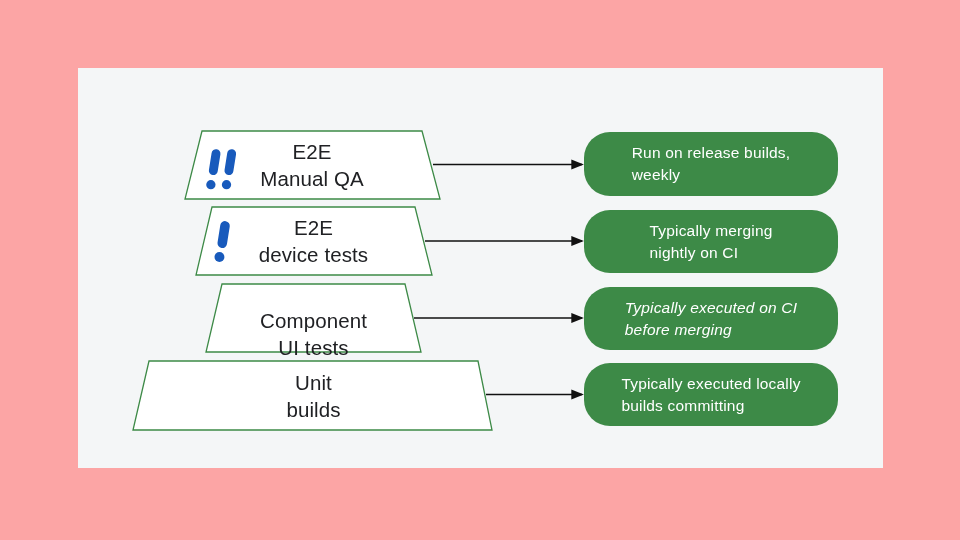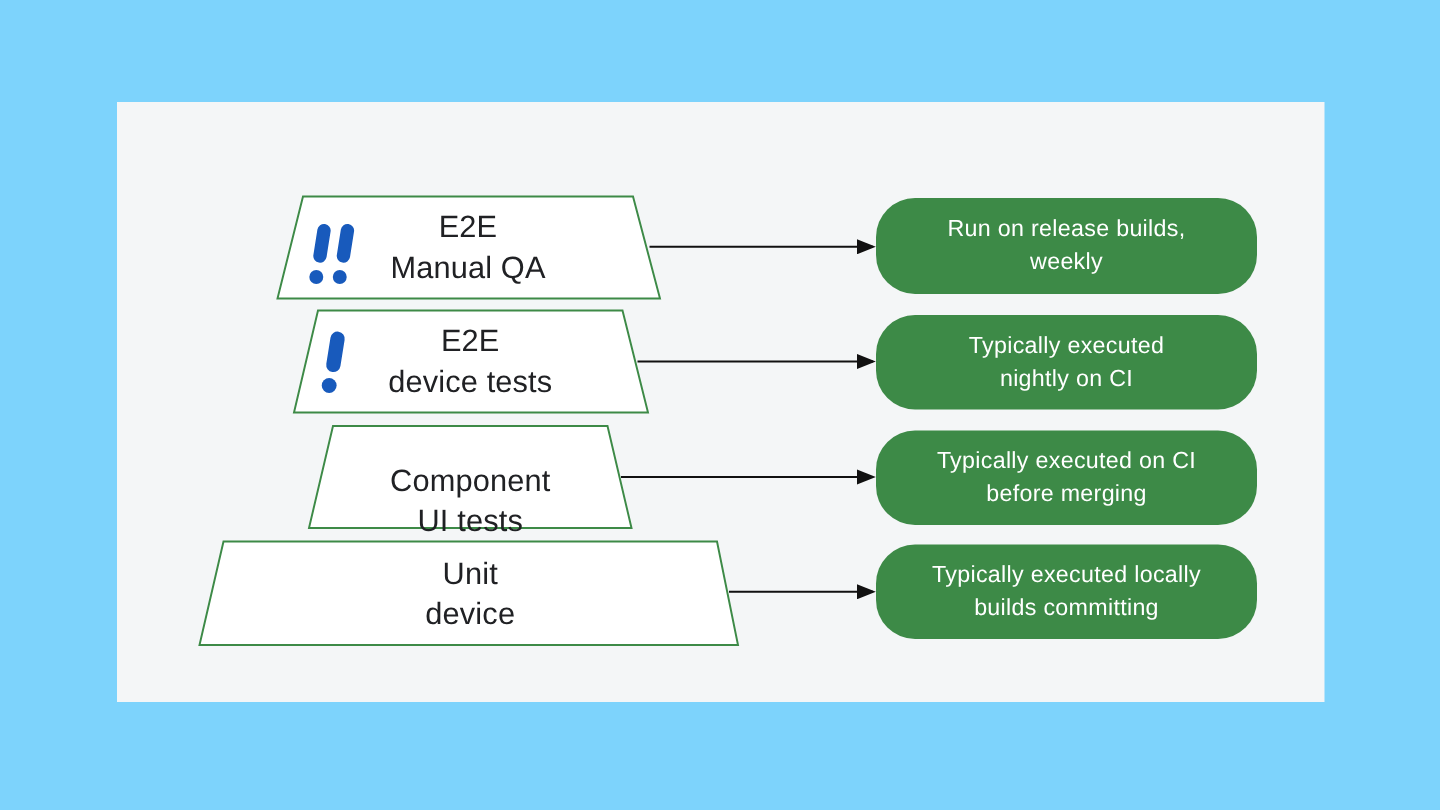--- a/index.html
+++ b/index.html
@@ -2,21 +2,21 @@
 <html style="--green: #3D8A47; --blue: #185ABC; --panel: #F4F6F7; --ink: #202124; --arrow: #111111;"><head>
 <meta charset="utf-8">
 <style>
   html, body { margin: 0; padding: 0; background: #ffffff; }
   .stage {
     position: relative;
     width: 960px;
     height: 540px;
     overflow: hidden;
     font-family: "Liberation Sans", "DejaVu Sans", sans-serif;
-    background: #7dd3fc;
+    background: #fca5a5;
   }
   .panel {
     position: absolute;
     left: 78px; top: 68px;
     width: 805px; height: 400px;
     background: var(--panel, #F4F6F7);
   }
   svg.diagram-layer {
     position: absolute;
     left: 0; top: 0;
@@ -46,29 +46,28 @@
   .annotation {
     position: absolute;
     left: 584px;
     width: 254px;
     background: var(--green, #3D8A47);
     border-radius: 26px;
     color: #ffffff;
     display: flex;
     align-items: center;
     justify-content: center;
-    text-align: center;
     white-space: pre-line;
     font-size: 15.5px;
     line-height: 22px;
     letter-spacing: 0.2px;
   }
   .ann-1 { top: 132px; height: 64px; }
   .ann-2 { top: 210px; height: 63px; }
-  .ann-3 { top: 287px; height: 63px; }
+  .ann-3 { top: 287px; height: 63px; font-style: italic; }
   .ann-4 { top: 363px; height: 63px; }
   .trap { fill: #ffffff; stroke: var(--green, #3D8A47); stroke-width: 1.3; }
   .arrow-line { stroke: var(--arrow, #111111); stroke-width: 1.4; }
 </style>
 </head>
 <body>
 
 <div class="stage">
 
   <div class="panel"></div>
@@ -107,24 +106,24 @@
     </svg>
   </span>
 
   <div class="level-label lbl-1">E2E
 Manual QA</div>
   <div class="level-label lbl-2">E2E
 device tests</div>
   <div class="level-label lbl-3">Component
 UI tests</div>
   <div class="level-label lbl-4">Unit
-device</div>
+builds</div>
 
   <div class="annotation ann-1">Run on release builds,
 weekly</div>
-  <div class="annotation ann-2">Typically executed
+  <div class="annotation ann-2">Typically merging
 nightly on CI</div>
   <div class="annotation ann-3">Typically executed on CI
 before merging</div>
   <div class="annotation ann-4">Typically executed locally
 builds committing</div>
 
 </div>
 
 </body></html>

